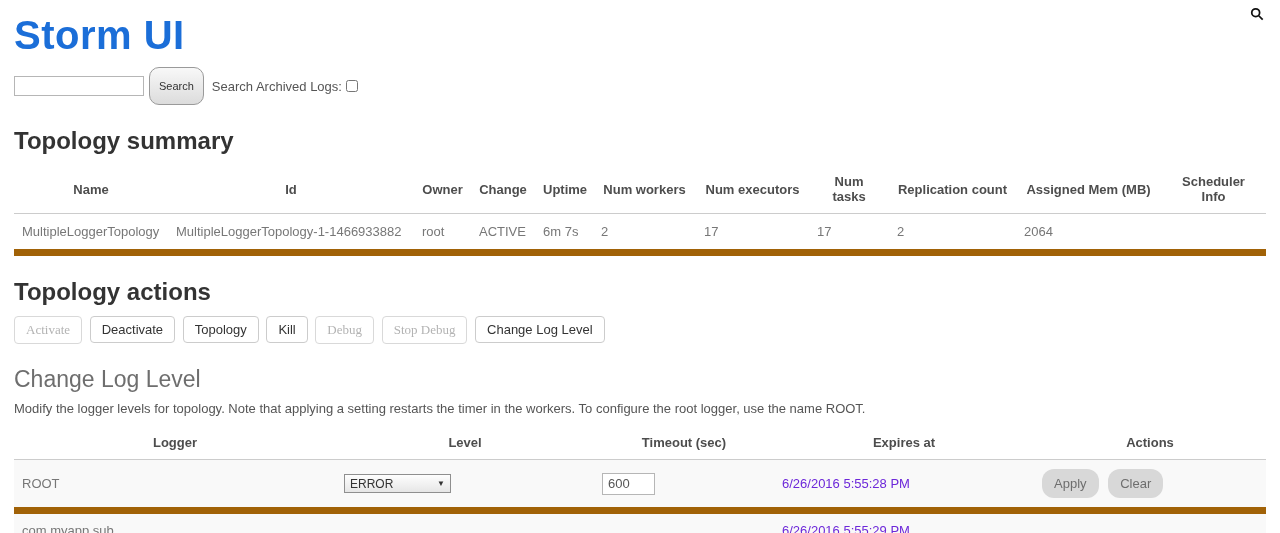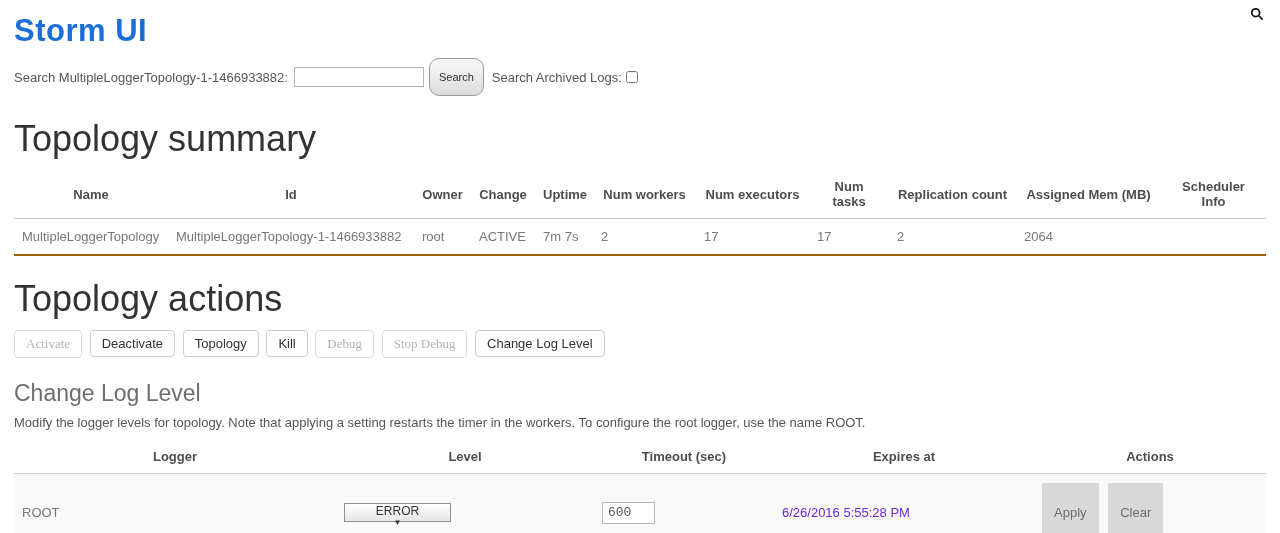--- a/index.html
+++ b/index.html
@@ -6,81 +6,80 @@
   html,body { margin:0; padding:0; background:#fff; }
   body {
     font-family:"Liberation Sans", sans-serif;
     font-size:13px; color:#777;
     padding:0 14px; width:1280px; height:533px; overflow:hidden; position:relative;
   }
   
   .topbar-icon { position:absolute; top:7px; right:16px; cursor:pointer; }
   .topbar-icon svg { display:block; }
 
-  h1.app-title { color:#1b6ed8; font-size:31px; font-weight:bold; margin:13px 0 9px 0; letter-spacing:0.5px; }
+  h1.app-title { color:#1b6ed8; font-size:40px; font-weight:bold; margin:13px 0 9px 0; letter-spacing:0.5px; }
 
   .search-row { display:flex; align-items:center; margin:0 0 4px 0; color:#555; }
   .search-row .lbl { margin-right:6px; }
   .search-input { width:130px; height:20px; border:1px solid #b6b6b6; padding:2px 5px; font-family:inherit; font-size:12px; }
   .search-btn {
     margin-left:5px; font-family:inherit; font-size:11px; color:#333;
     background:linear-gradient(#f8f8f8,#dcdcdc); border:1px solid #9a9a9a; border-radius:10px;
     padding:2px 9px; height:38px; cursor:pointer;
   }
   .archived-lbl { margin-left:8px; margin-right:4px; color:#555; }
   .archived-cb { width:12px; height:12px; margin:0; }
 
-  h2.section-heading { color:#333; font-size:36px; font-weight:normal; margin:22px 0 10px 0; }
+  h2.section-heading { color:#333; font-size:24px; font-weight:bold; margin:22px 0 10px 0; }
   h3.sub-heading { color:#6e6e6e; font-size:23px; font-weight:400; margin:22px 0 8px 0; }
   p.desc { color:#555; margin:0 0 10px 0; }
 
   table { width:100%; border-collapse:collapse; table-layout:fixed; }
   th { text-align:center; font-weight:bold; color:#4d4d4d; font-size:13px; padding:9px 8px; border-bottom:1px solid #ccc; }
-  td { padding:9px 8px; border-bottom:2px solid #a16207; color:#777; font-size:13px; }
+  td { padding:9px 8px; border-bottom:7px solid #a16207; color:#777; font-size:13px; }
   tr.striped td { background:#f9f9f9; }
 
   .summary-table td { padding:10px 8px; }
 
   .actions-row { margin:4px 0 2px 0; }
   .btn {
     font-family:inherit; font-size:13px; color:#333; background:#fff;
     border:1px solid #ccc; border-radius:4px; padding:5px 11px; margin-right:4px; cursor:pointer;
   }
   .btn.disabled { color:#b3b3b3; border-color:#d9d9d9; cursor:default;font-family:Liberation Serif, serif; }
 
   .loglevel-table td { height:40px; vertical-align:middle; }
   .fake-select {
     display:inline-flex; align-items:center; justify-content:space-between;
     width:107px; height:19px; padding:0 5px;
     background:linear-gradient(#fefefe,#e6e6e6); border:1px solid #8f8f8f;
-    color:#333; font-size:12px; cursor:pointer;flex-direction:column;
+    color:#333; font-size:12px; cursor:pointer;
   }
   .fake-select .caret { font-size:8px; color:#333; }
-  .timeout-input { width:53px; height:22px; border:1px solid #b6b6b6; padding:2px 5px; font-family:Liberation Mono, monospace; font-size:13px; color:#555; }
+  .timeout-input { width:53px; height:22px; border:1px solid #b6b6b6; padding:2px 5px; font-family:Liberation Sans, sans-serif; font-size:13px; color:#555; }
   .timeout-input::placeholder, .logger-input::placeholder { color:#a9a9a9; }
   .gbtn {
     font-family:inherit; font-size:13px; color:#6e6e6e; background:#d8d8d8;
-    border:none; border-radius:1px; padding:22px 12px; margin-right:6px; cursor:pointer;
+    border:none; border-radius:12px; padding:7px 12px; margin-right:6px; cursor:pointer;
   }
   .expires-cell { color:#6d28d9;margin-left:40px; }
 </style>
 </head>
 <body>
 
 <span class="topbar-icon">
   <svg width="14" height="14" viewBox="0 0 16 16">
     <circle cx="6.5" cy="6.5" r="4.5" fill="none" stroke="#111" stroke-width="2"></circle>
     <line x1="10" y1="10" x2="14.5" y2="14.5" stroke="#111" stroke-width="2"></line>
   </svg>
 </span>
 
 <h1 class="app-title">Storm UI</h1>
 
 <div class="search-row">
-  <span class="lbl">Search MultipleLoggerTopology-1-1466933882:</span>
   <input class="search-input" type="text" value="" style="">
   <button class="search-btn">Search</button>
   <span class="archived-lbl">Search Archived Logs:</span>
   <input class="archived-cb" type="checkbox" style="">
 </div>
 
 <h2 class="section-heading">Topology summary</h2>
 
 <table class="summary-table">
   <colgroup>
@@ -110,21 +109,21 @@
       <th>Assigned Mem (MB)</th>
       <th>Scheduler Info</th>
     </tr>
   </thead>
   <tbody>
     <tr>
       <td>MultipleLoggerTopology</td>
       <td>MultipleLoggerTopology-1-1466933882</td>
       <td>root</td>
       <td>ACTIVE</td>
-      <td>7m 7s</td>
+      <td>6m 7s</td>
       <td>2</td>
       <td>17</td>
       <td>17</td>
       <td>2</td>
       <td>2064</td>
       <td></td>
     </tr>
   </tbody>
 </table>
 

